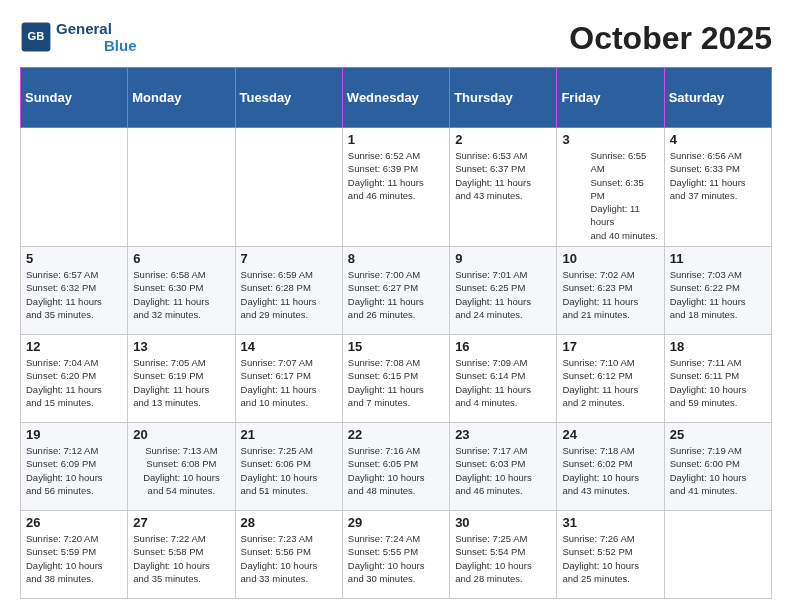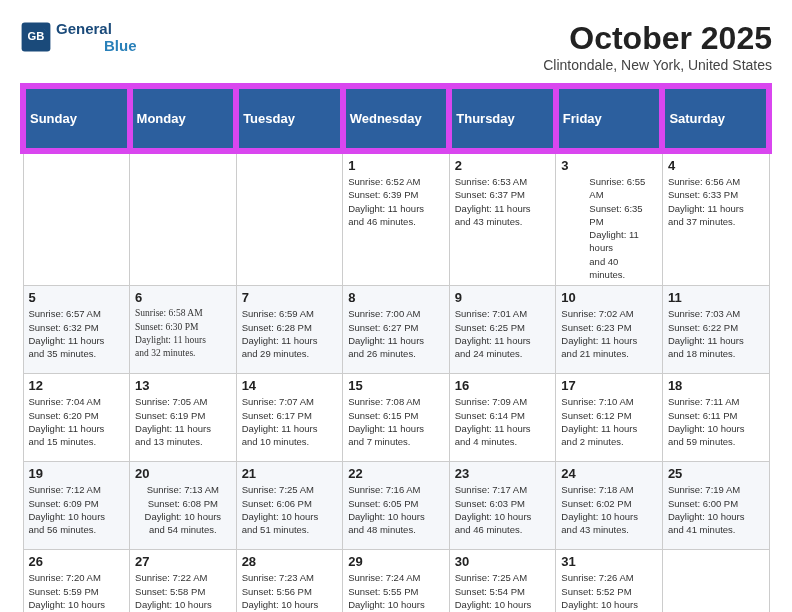--- a/index.html
+++ b/index.html
@@ -42,21 +42,21 @@
       border-collapse: collapse;
       border: 1px solid #ccc;
     }
     .calendar th {
       background: #2c5f9e;
       color: #fff;
       font-size: 13px;
       font-weight: bold;
       padding: 22px 4px;
       text-align: left;
-      border: 6px solid #d946ef;
+      border: 1px solid #d946ef;
     }
     .calendar td {
       border: 1px solid #ccc;
       vertical-align: top;
       padding: 4px 5px;
       width: calc(100% / 7);
       height: 88px;
       background: #fff;
     }
     .calendar tr:nth-child(even) td {
@@ -87,21 +87,20 @@
       <text x="20" y="24" text-anchor="middle" fill="white" font-size="14" font-weight="bold" font-family="Arial">GB</text>
       <path d="M28 8 L36 16 L32 12 Z" fill="#4a90d9"></path>
     </svg>
     <div>
       <div style="font-size:15px;font-weight:bold;color:#1a4a7a;">General</div>
       <div style="font-size:15px;font-weight:bold;color:#2980b9;margin-left:48px;">Blue</div>
     </div>
   </div>
   <div class="title-block">
     <div class="month-title">October 2025</div>
-    <div class="location">Clintondale, New York, United States</div>
   </div>
 </div>
 
 <table class="calendar">
   <thead>
     <tr>
     <th>Sunday</th>
         <th>Monday</th>
         <th>Tuesday</th>
         <th>Wednesday</th>
@@ -147,21 +146,21 @@
       <tr>
         <td>
           <div class="day-number">5</div>
           <div class="day-info" style="white-space: pre-line;">Sunrise: 6:57 AM
 Sunset: 6:32 PM
 Daylight: 11 hours
 and 35 minutes.</div>
         </td>
         <td>
           <div class="day-number">6</div>
-          <div class="day-info" style="white-space: pre-line; font-family: Liberation Serif, serif;">Sunrise: 6:58 AM
+          <div class="day-info" style="white-space: pre-line;">Sunrise: 6:58 AM
 Sunset: 6:30 PM
 Daylight: 11 hours
 and 32 minutes.</div>
         </td>
         <td>
           <div class="day-number">7</div>
           <div class="day-info" style="white-space: pre-line;">Sunrise: 6:59 AM
 Sunset: 6:28 PM
 Daylight: 11 hours
 and 29 minutes.</div>

